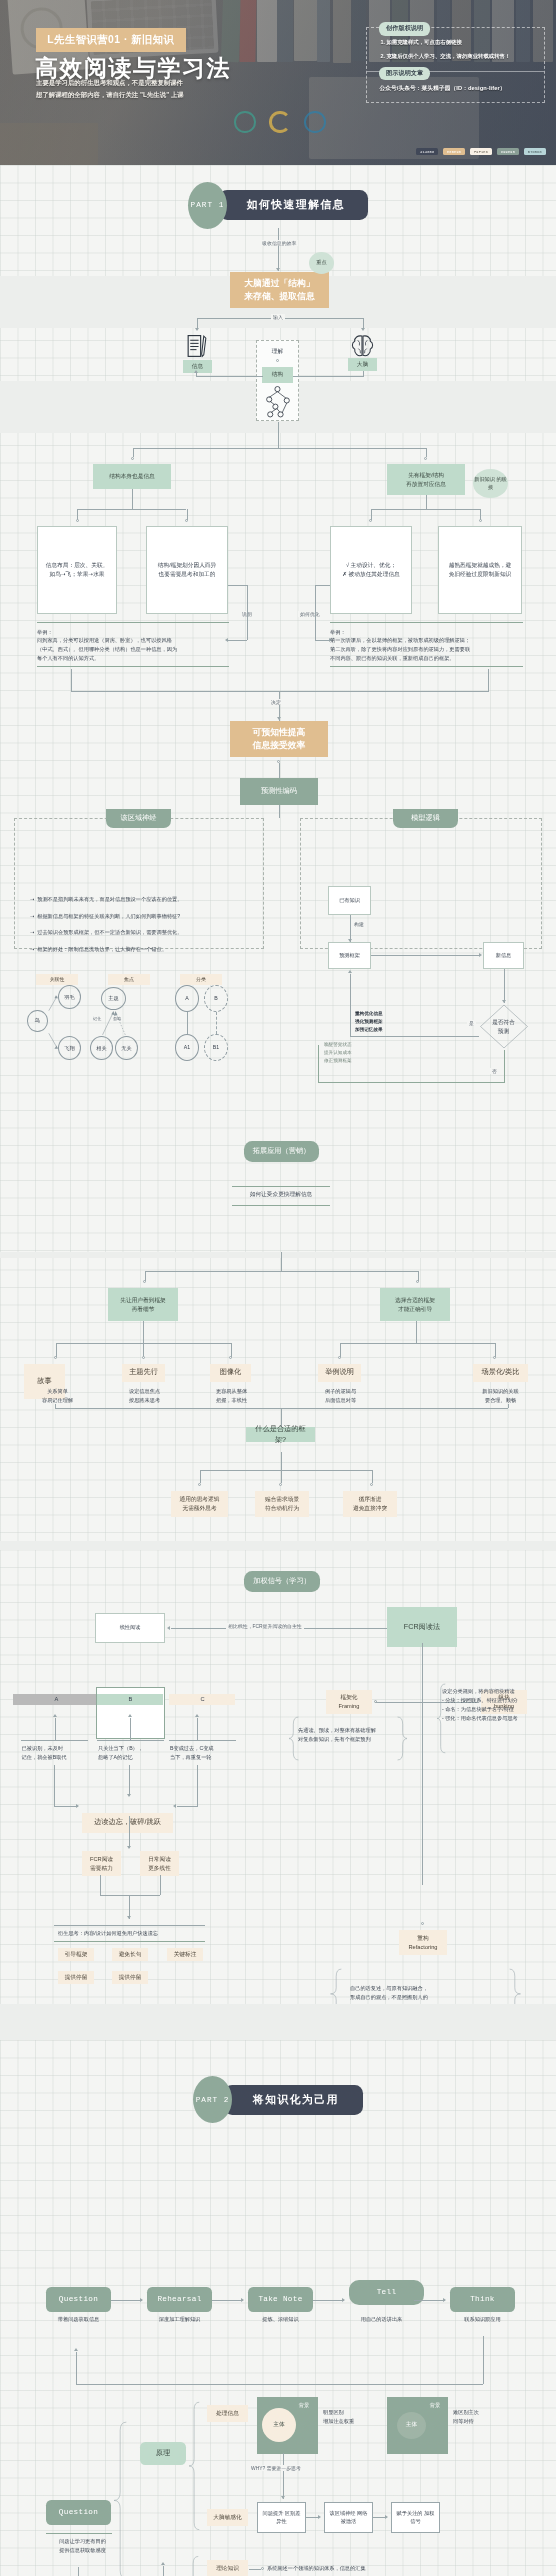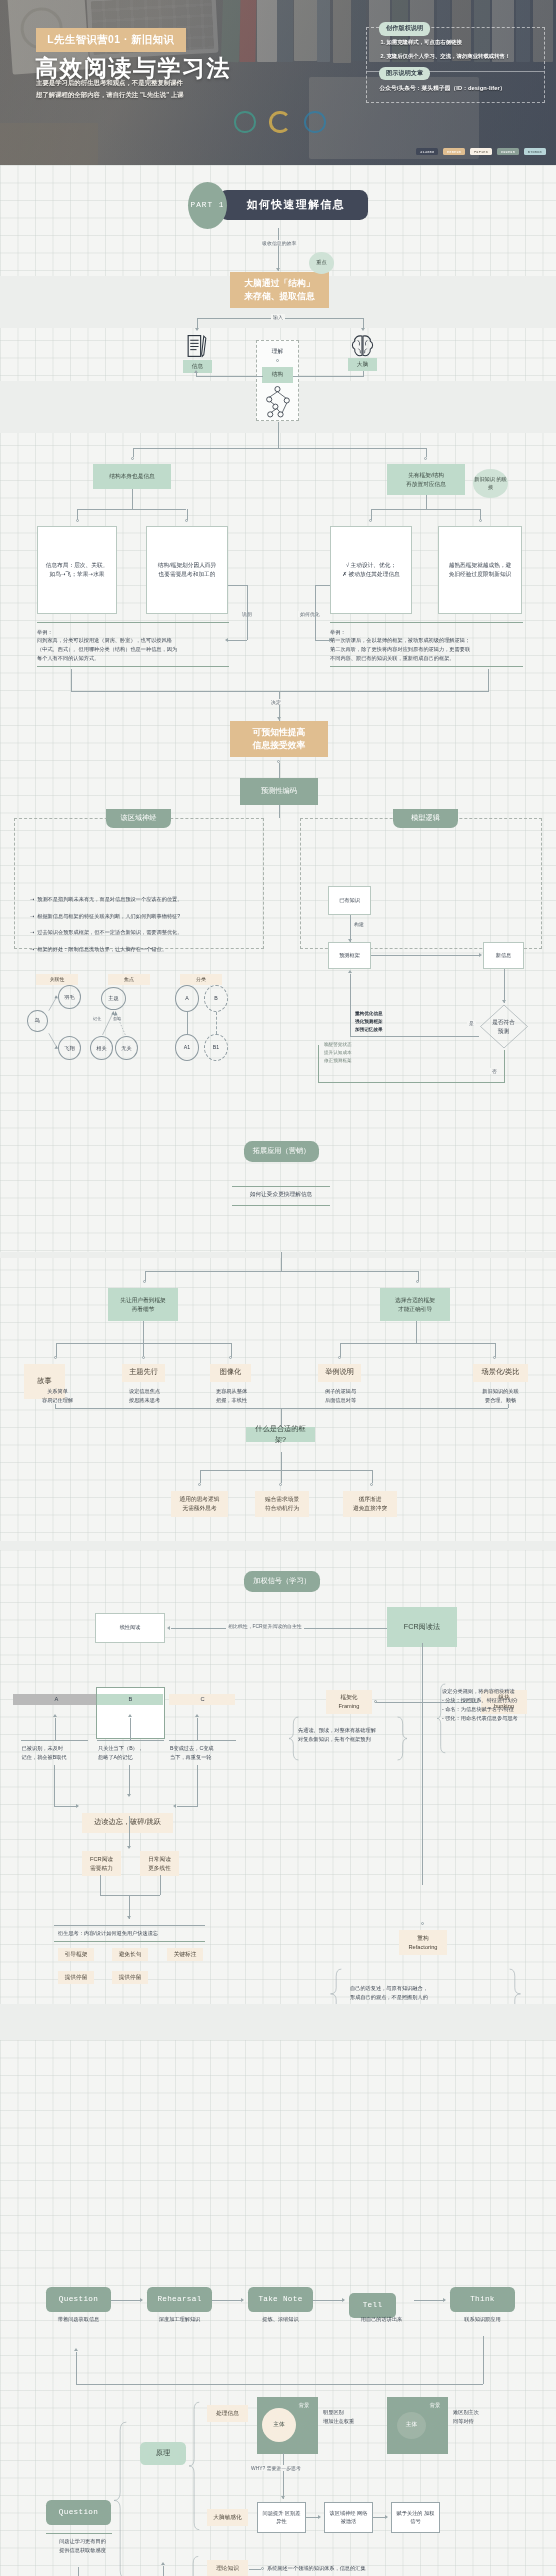--- a/index.html
+++ b/index.html
@@ -571,29 +571,33 @@
     <svg class="icon-svg" style="left:330px;top:303px;" width="191" height="60" viewBox="0 0 370 116">
       <path d="M22 4 q-10 0 -10 14 v22 q0 12 -11 12 q11 0 11 12 v22 q0 14 10 14" fill="none" stroke="#9aa7ab" stroke-width="1.1"></path>
       <path d="M348 4 q10 0 10 14 v22 q0 12 11 12 q-11 0 -11 12 v22 q0 14 -10 14" fill="none" stroke="#9aa7ab" stroke-width="1.1"></path>
     </svg>
     <div class="txt" style="left:350px;top:320px;width:155px;">自己的话复述，与原有知识融合，
 形成自己的观点，不是照搬别人的</div>
     <div class="band tint" style="position:absolute;left:0;top:340px;width:100%;height:36px;"></div>
   </div>
 
   <div class="canvas" style="height:659px">
+    <div class="parthead" style="position:absolute;left:0;top:36px;width:100%;">
+      <div class="circ">PART  2</div>
+      <div class="bar">将知识化为己用</div>
+    </div>
 
 
     <div class="node n-sage rnd8 mono" style="left:46px;top:247px;width:65px;height:25px;font-size:7.7px;border-radius:5.2px;">Question</div>
     <div class="txt" style="left:46px;top:275px;width:65px;text-align:center;">带着问题获取信息</div>
     <div class="node n-sage rnd8 mono" style="left:147px;top:247px;width:65px;height:25px;font-size:7.7px;border-radius:5.2px;">Rehearsal</div>
     <div class="txt" style="left:147px;top:275px;width:65px;text-align:center;">深度加工理解知识</div>
     <div class="node n-sage rnd8 mono" style="left:248px;top:247px;width:65px;height:25px;font-size:7.7px;border-radius:5.2px;">Take Note</div>
     <div class="txt" style="left:248px;top:275px;width:65px;text-align:center;">提炼、浓缩知识</div>
-    <div class="node n-sage rnd8 mono" style="left:349px;top:253px;width:47px;height:25px;font-size:7.7px;border-radius:5px;">Tell</div>
+    <div class="node n-sage rnd8 mono" style="left:349px;top:240px;width:75px;height:25px;font-size:7.7px;border-radius:10px;">Tell</div>
     <div class="txt" style="left:349px;top:275px;width:65px;text-align:center;">用自己的话讲出来</div>
     <div class="node n-sage rnd8 mono" style="left:450px;top:247px;width:65px;height:25px;font-size:7.7px;border-radius:5.2px;">Think</div>
     <div class="txt" style="left:450px;top:275px;width:65px;text-align:center;">联系知识跟应用</div>
 
     <div class="ln lnh" style="left:111px;top:260px;width:31px;"></div>
       <div class="arw rt" style="left:140px;top:258px;"></div>
     <div class="ln lnh" style="left:212px;top:260px;width:31px;"></div>
       <div class="arw rt" style="left:241px;top:258px;"></div>
     <div class="ln lnh" style="left:313px;top:260px;width:31px;"></div>
       <div class="arw rt" style="left:342px;top:258px;"></div>

